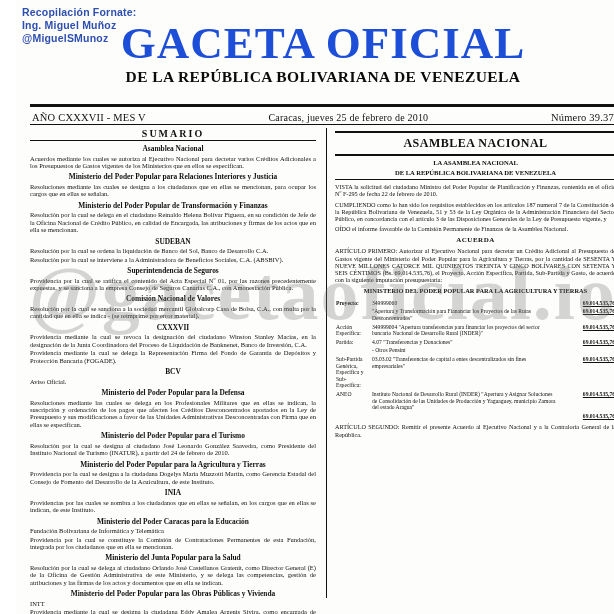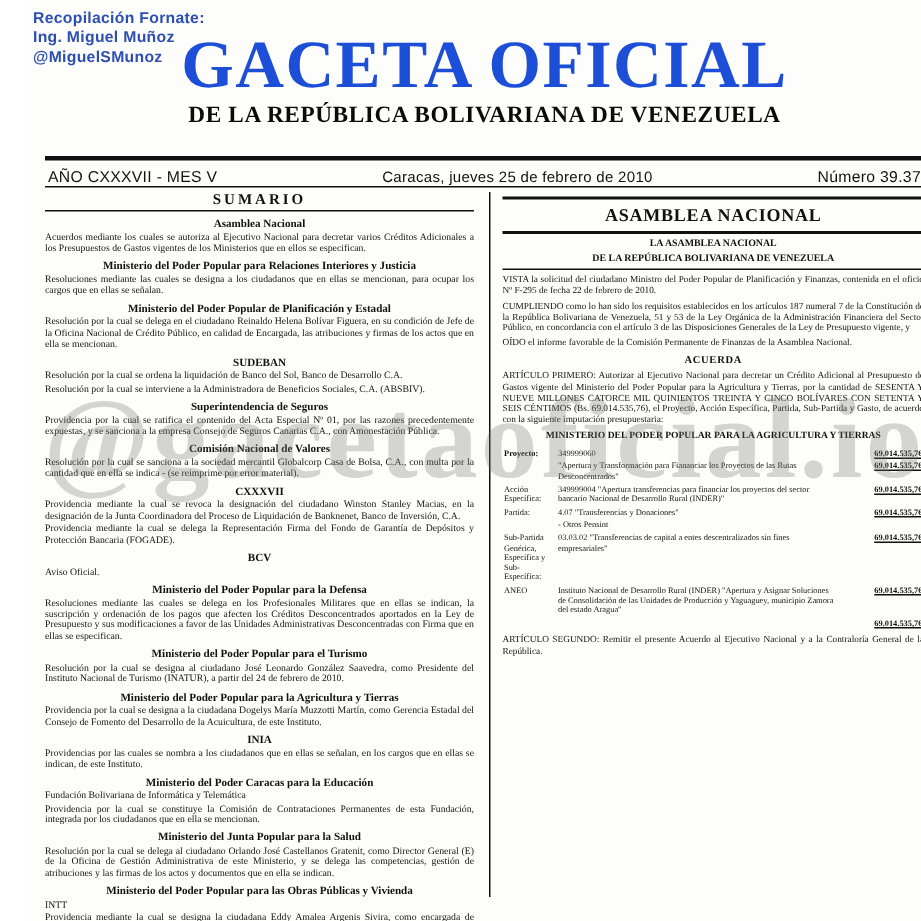--- a/index.html
+++ b/index.html
@@ -61,21 +61,21 @@
   }
   .rule-thick{
     position:absolute;left:14px;width:586px;height:3px;background:#111;
   }
   .rule-thin{
     position:absolute;left:14px;width:586px;height:1px;background:#111;
   }
   .issue-bar{
     position:absolute;left:16px;top:112px;width:582px;
     display:flex;justify-content:space-between;align-items:baseline;
-    font-family:Liberation Sans, sans-serif;
+    font-family:Liberation Serif, serif;
     font-size:10.5px;
     letter-spacing:.2px;
   }
   .issue-bar .mid{font-size:10px;}
   
   .cols{
     position:absolute;left:14px;top:128px;width:586px;height:470px;
     display:flex;
   }
   .col-left{width:292px;padding-right:6px;box-sizing:border-box;}
@@ -159,21 +159,21 @@
 
     <div class="col-left">
       <div class="sumario-head">SUMARIO</div>
       <div class="sum-rule"></div>
       <div id="sumario-body">
           <div class="org">Asamblea Nacional</div>
           <div class="entry">Acuerdos mediante los cuales se autoriza al Ejecutivo Nacional para decretar varios Créditos Adicionales a los Presupuestos de Gastos vigentes de los Ministerios que en ellos se especifican.</div>
           <div class="org">Ministerio del Poder Popular
 para Relaciones Interiores y Justicia</div>
           <div class="entry">Resoluciones mediante las cuales se designa a los ciudadanos que en ellas se mencionan, para ocupar los cargos que en ellas se señalan.</div>
-          <div class="org">Ministerio del Poder Popular de Planificación y Estadal</div>
+          <div class="org">Ministerio del Poder Popular de Transformación y Finanzas</div>
           <div class="entry">Resolución por la cual se delega en el ciudadano Reinaldo Helena Bolívar Figuera, en su condición de Jefe de la Oficina Nacional de Crédito Público, en calidad de Encargada, las atribuciones y firmas de los actos que en ella se mencionan.</div>
           <div class="org">SUDEBAN</div>
           <div class="entry">Resolución por la cual se ordena la liquidación de Banco del Sol, Banco de Desarrollo C.A.</div>
           <div class="entry">Resolución por la cual se interviene a la Administradora de Beneficios Sociales, C.A. (ABSBIV).</div>
           <div class="org">Superintendencia de Seguros</div>
           <div class="entry">Providencia por la cual se ratifica el contenido del Acta Especial Nº 01, por las razones precedentemente expuestas, y se sanciona a la empresa Consejo de Seguros Canarias C.A., con Amonestación Pública.</div>
           <div class="org">Comisión Nacional de Valores</div>
           <div class="entry">Resolución por la cual se sanciona a la sociedad mercantil Globalcorp Casa de Bolsa, C.A., con multa por la cantidad que en ella se indica - (se reimprime por error material).</div>
           <div class="org">CXXXVII</div>
           <div class="entry">Providencia mediante la cual se revoca la designación del ciudadano Winston Stanley Macias, en la designación de la Junta Coordinadora del Proceso de Liquidación de Banknenet, Banco de Inversión, C.A.</div>

